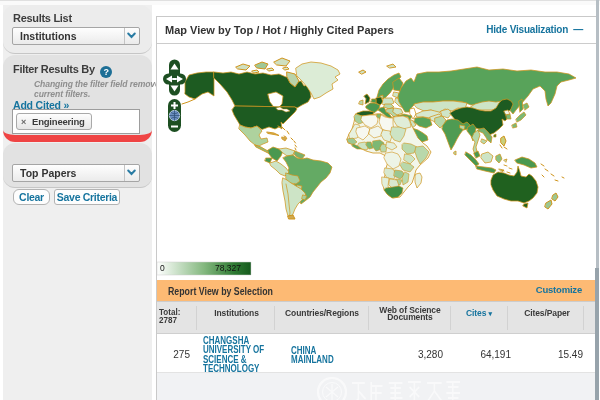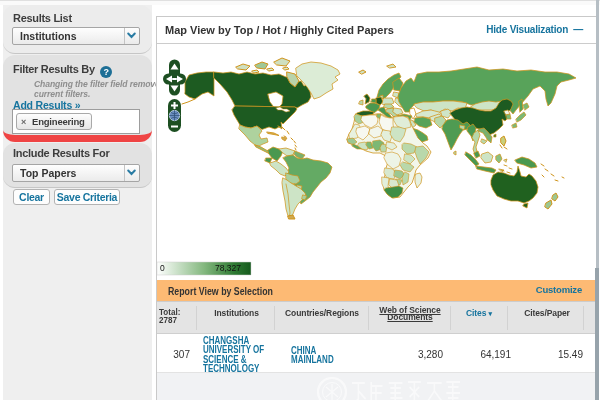--- a/index.html
+++ b/index.html
@@ -39,36 +39,35 @@
     <div class="lbl" style="position:absolute;left:10px;top:7px;font-size:11px;">Results List</div>
     <div class="selbox" style="top:22px;">Institutions
       <span class="chev"><svg width="13" height="14" viewBox="0 0 13 14">
             <path d="M3.2 5.5 L6.5 9 L9.8 5.5" fill="none" stroke="#2a7ca4" stroke-width="2" stroke-linecap="round"></path>
           </svg></span>
     </div>
   </div>
   <div class="sec" id="secB">
     <div class="lbl" style="position:absolute;left:10px;top:8px;font-size:11px;">Filter Results By&nbsp;&nbsp;<span style="display:inline-block;width:12px;height:12px;border-radius:50%;background:#1d6f96;color:#fff;font-size:9px;text-align:center;line-height:12px;vertical-align:-2px;letter-spacing:0;">?</span></div>
     <div style="position:absolute;left:10px;top:24px;width:142px;font-size:8.6px;font-style:italic;font-weight:bold;color:#8e8e8e;line-height:10px;letter-spacing:-0.1px;margin-left:21px;">Changing the filter field removes all current filters.</div>
-    <div style="position:absolute;left:10px;top:44px;font-size:10.5px;font-weight:bold;color:#16749e;letter-spacing:-0.2px;">Add Results »</div>
+    <div style="position:absolute;left:10px;top:44px;font-size:10.5px;font-weight:bold;color:#16749e;letter-spacing:-0.2px;">Add Cited »</div>
     <div style="position:absolute;left:9px;top:54px;width:128px;height:25px;background:#fff;border:1px solid #9d9d9d;">
       <div style="position:absolute;left:3px;top:3px;height:17px;padding:0 6px 0 15px;background:linear-gradient(#fdfdfd,#e6e6e6);border:1px solid #a9a9a9;border-radius:3px;font-size:9.5px;font-weight:bold;color:#3c3c3c;line-height:15px;letter-spacing:-0.2px;">Engineering
         <span style="position:absolute;left:4px;top:1px;font-size:9px;color:#666;font-weight:bold;">×</span>
       </div>
     </div>
   </div>
   <div class="sec" id="secC">
-    <div class="lbl" style="position:absolute;left:10px;top:4px;font-size:11px;">Include Results For</div>
     <div class="selbox" style="top:21px;">Top Papers
       <span class="chev"><svg width="13" height="14" viewBox="0 0 13 14">
             <path d="M3.2 5.5 L6.5 9 L9.8 5.5" fill="none" stroke="#2a7ca4" stroke-width="2" stroke-linecap="round"></path>
           </svg></span>
     </div>
   </div>
-  <div class="btn" style="left:10px;width:37px;">Clear</div>
+  <div class="btn" style="left:10px;width:37px;border-radius:6px;">Clear</div>
   <div class="btn" style="left:51px;width:66px;">Save Criteria</div>
 </div>
 <div id="main">
   <div id="maphdr">
     <div style="position:absolute;left:8px;top:7px;font-size:11px;font-weight:bold;color:#333;">Map View by Top / Hot / Highly Cited Papers</div>
     <div style="position:absolute;right:13px;top:7px;font-size:10px;font-weight:bold;color:#16749e;letter-spacing:-0.2px;">Hide Visualization&nbsp; —</div>
   </div>
   <div id="mapArea"><svg width="439" height="236" viewBox="158 32 439 236">
 <g stroke="#cf941c" stroke-linejoin="round" stroke-linecap="round">
 <path d="M186,79 L186,70 L190,63 L198,61 L207,60 L215,60 L215,84 L209,80 L203,82 L196,87 L190,85 L186,82 Z" fill="#1d5b21" stroke-width="0.75"></path>
@@ -225,32 +224,32 @@
 <text x="216" y="258.5" font-size="8.5" font-family="Liberation Sans" fill="#111">78,327</text>
 </svg></div>
   <div id="repbar">
     <div style="position:absolute;left:11px;top:5px;font-size:11px;font-weight:bold;color:#333;transform:scale(0.8,1);transform-origin:0 0;white-space:nowrap;">Report View by Selection</div>
     <div style="position:absolute;right:14px;top:4px;font-size:9.5px;font-weight:bold;color:#16749e;letter-spacing:-0.2px;">Customize</div>
   </div>
   <div id="thead">
     <div style="position:absolute;left:2px;top:6px;font-size:9.5px;line-height:7.6px;transform:scale(0.85,1);transform-origin:0 0;">Total:<br>2787</div>
     <div class="th" style="left:41px;width:77px;top:8px;">Institutions</div>
     <div class="th" style="left:119px;width:92px;top:8px;">Countries/Regions</div>
-    <div class="th" style="left:213px;width:80px;top:5px;text-decoration:underline;">Web of Science<br>Documents</div>
+    <div class="th" style="left:213px;width:80px;top:5px;">Web of Science<br>Documents</div>
     <div class="th" style="left:295px;width:54px;top:8px;color:#16749e;">Cites <span style="font-size:7px;">▾</span></div>
     <div class="th" style="left:352px;width:76px;top:8px;">Cites/Paper</div>
     <div class="vsep" style="left:39px;"></div>
     <div class="vsep" style="left:117px;"></div>
     <div class="vsep" style="left:211px;"></div>
     <div class="vsep" style="left:293px;"></div>
     <div class="vsep" style="left:350px;"></div>
     <div class="vsep" style="left:426px;"></div>
   </div>
   <div id="trow">
-    <div class="num" style="left:0px;width:33px;">307</div>
+    <div class="num" style="left:0px;width:33px;">275</div>
     <div style="position:absolute;left:46px;top:2px;width:88px;font-size:10px;font-weight:bold;color:#16749e;line-height:9.3px;transform:scale(0.8,1);transform-origin:0 0;">CHANGSHA UNIVERSITY OF SCIENCE &amp; TECHNOLOGY</div>
     <div style="position:absolute;left:134px;top:12px;width:60px;font-size:10px;font-weight:bold;color:#16749e;line-height:9.3px;transform:scale(0.8,1);transform-origin:0 0;">CHINA MAINLAND</div>
     <div class="num" style="left:246px;width:40px;">3,280</div>
     <div class="num" style="left:314px;width:40px;">64,191</div>
     <div class="num" style="left:386px;width:40px;">15.49</div>
   </div>
   <div id="tbot">
     <div style="position:absolute;left:158px;top:1px;width:210px;opacity:0.6;">
       <svg width="210" height="40" viewBox="0 0 210 40">
         <g stroke="#fff" fill="none">

